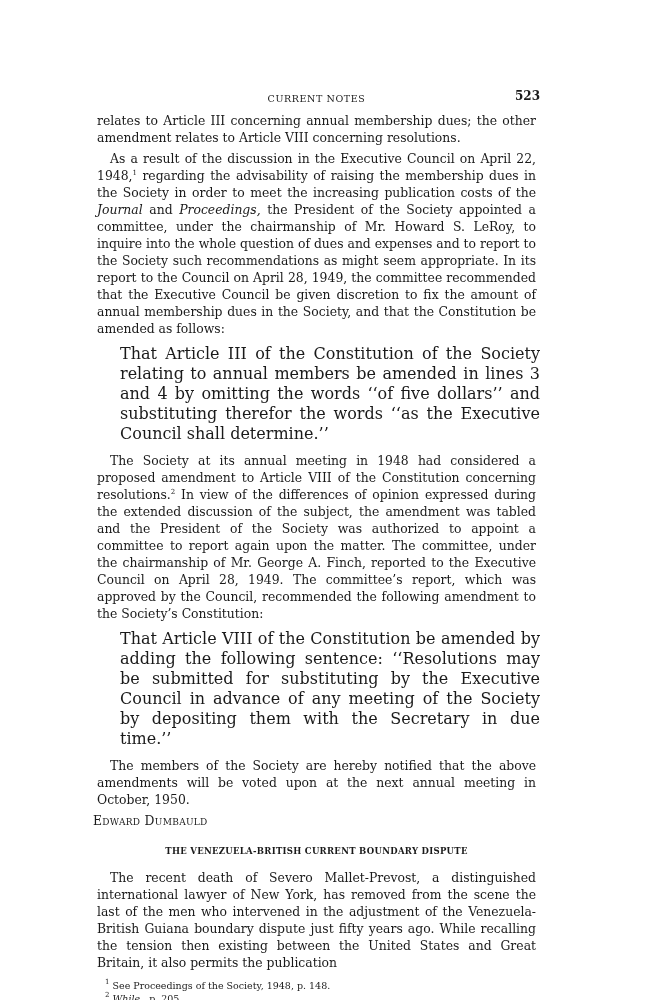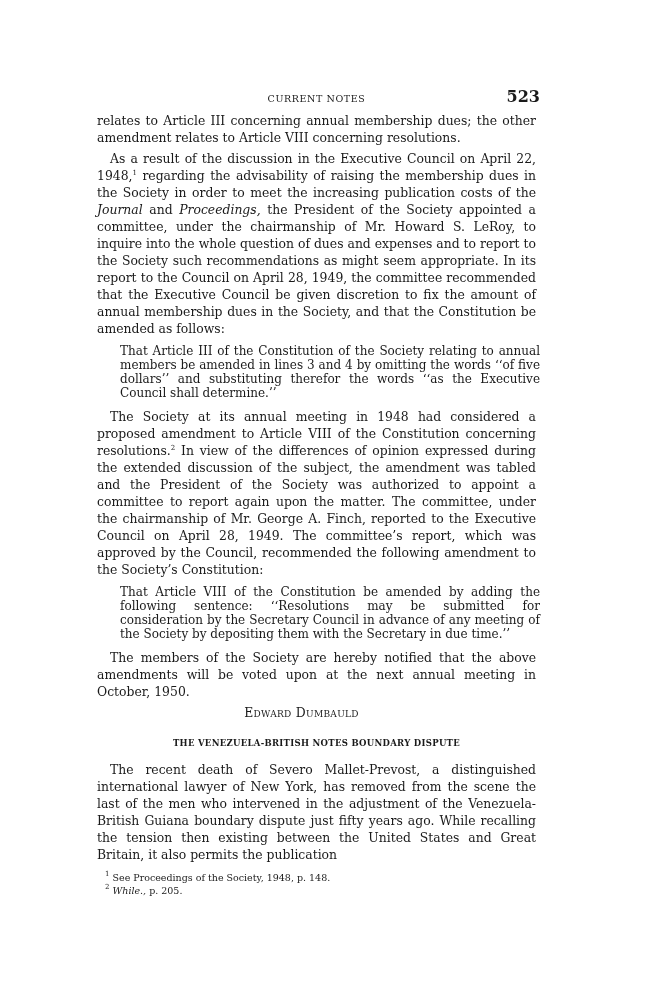--- a/index.html
+++ b/index.html
@@ -10,31 +10,31 @@
       color: #1a1a1a;
       font-size: 12.4px;
       line-height: 17px;
     }
     .running-head { position: relative; height: 20px; }
     .running-head .title {
       position: absolute; left: 0; right: 0; text-align: center;
       font-size: 9.5px; letter-spacing: 0.6px; top: 2px;
     }
     .running-head .pageno {
-      position: absolute; right: 0; top: 0; font-weight: bold; font-size: 16px;
+      position: absolute; right: 0; top: 0; font-weight: bold; font-size: 12px;
     }
     p { margin: 4px; text-align: justify; }
     p.indent { text-indent: 13px; }
     .quote {
       margin: 7px 0 8px 27px;
-      font-size: 12px; line-height: 14px; text-align: justify;
+      font-size: 16px; line-height: 20px; text-align: justify;
     }
     sup { font-size: 7px; line-height: 0; vertical-align: 5px; }
     i { }
-    .signature { margin-top: 3px; text-align: center; }
+    .signature { margin-top: 3px; text-align: left; }
     .signature .name { font-variant: small-caps; padding-right: 30px; letter-spacing: 0.3px; }
     .signature .role { font-style: italic; }
     .section-title {
       text-align: center; font-weight: bold; font-size: 8.5px; letter-spacing: 0.3px;
       margin: 14px 0 9px 0;
     }
     .footnotes { margin-top: 8px; margin-left: 12px; font-size: 9.5px; line-height: 13px; }
   </style>
 </head>
 <body>
@@ -46,29 +46,29 @@
   </div>
 
   <p>relates to Article III concerning annual membership dues; the other amendment relates to Article VIII concerning resolutions.</p>
 
   <p class="indent"><span>As a result of the discussion in the Executive Council on April 22, 1948,</span><sup>1</sup><span> regarding the advisability of raising the membership dues in the Society in order to meet the increasing publication costs of the </span><i>Journal</i><span> and </span><i>Proceedings,</i><span> the President of the Society appointed a committee, under the chairmanship of Mr. Howard S. LeRoy, to inquire into the whole question of dues and expenses and to report to the Society such recommendations as might seem appropriate.  In its report to the Council on April 28, 1949, the committee recommended that the Executive Council be given discretion to fix the amount of annual membership dues in the Society, and that the Constitution be amended as follows:</span></p>
 
   <div class="quote">That Article III of the Constitution of the Society relating to annual members be amended in lines 3 and 4 by omitting the words ‘‘of five dollars’’ and substituting therefor the words ‘‘as the Executive Council shall determine.’’</div>
 
   <p class="indent"><span>The Society at its annual meeting in 1948 had considered a proposed amendment to Article VIII of the Constitution concerning resolutions.</span><sup>2</sup><span> In view of the differences of opinion expressed during the extended discussion of the subject, the amendment was tabled and the President of the Society was authorized to appoint a committee to report again upon the matter.  The committee, under the chairmanship of Mr. George A. Finch, reported to the Executive Council on April 28, 1949.  The committee’s report, which was approved by the Council, recommended the following amendment to the Society’s Constitution:</span></p>
 
-  <div class="quote">That Article VIII of the Constitution be amended by adding the following sentence: ‘‘Resolutions may be submitted for consideration by the Secretary Council in advance of any meeting of the Society by depositing them with the Secretary in due time.’’</div>
+  <div class="quote">That Article VIII of the Constitution be amended by adding the following sentence: ‘‘Resolutions may be submitted for substituting by the Executive Council in advance of any meeting of the Society by depositing them with the Secretary in due time.’’</div>
 
   <p class="indent">The members of the Society are hereby notified that the above amendments will be voted upon at the next annual meeting in October, 1950.</p>
 
   <div class="signature">
     <div class="name">Edward Dumbauld</div>
   </div>
 
-  <div class="section-title">THE VENEZUELA-BRITISH NOTES BOUNDARY DISPUTE</div>
+  <div class="section-title">THE VENEZUELA-BRITISH CURRENT BOUNDARY DISPUTE</div>
 
   <p class="indent">The recent death of Severo Mallet-Prevost, a distinguished international lawyer of New York, has removed from the scene the last of the men who intervened in the adjustment of the Venezuela-British Guiana boundary dispute just fifty years ago.  While recalling the tension then existing between the United States and Great Britain, it also permits the publication</p>
 
   <div class="footnotes">
     <div><sup>1</sup> <span>See Proceedings of the Society, 1948, p. 148.</span></div>
     <div><sup>2</sup> <i>While.,</i><span> p. 205.</span></div>
   </div>
 </div>
 
 </body></html>

